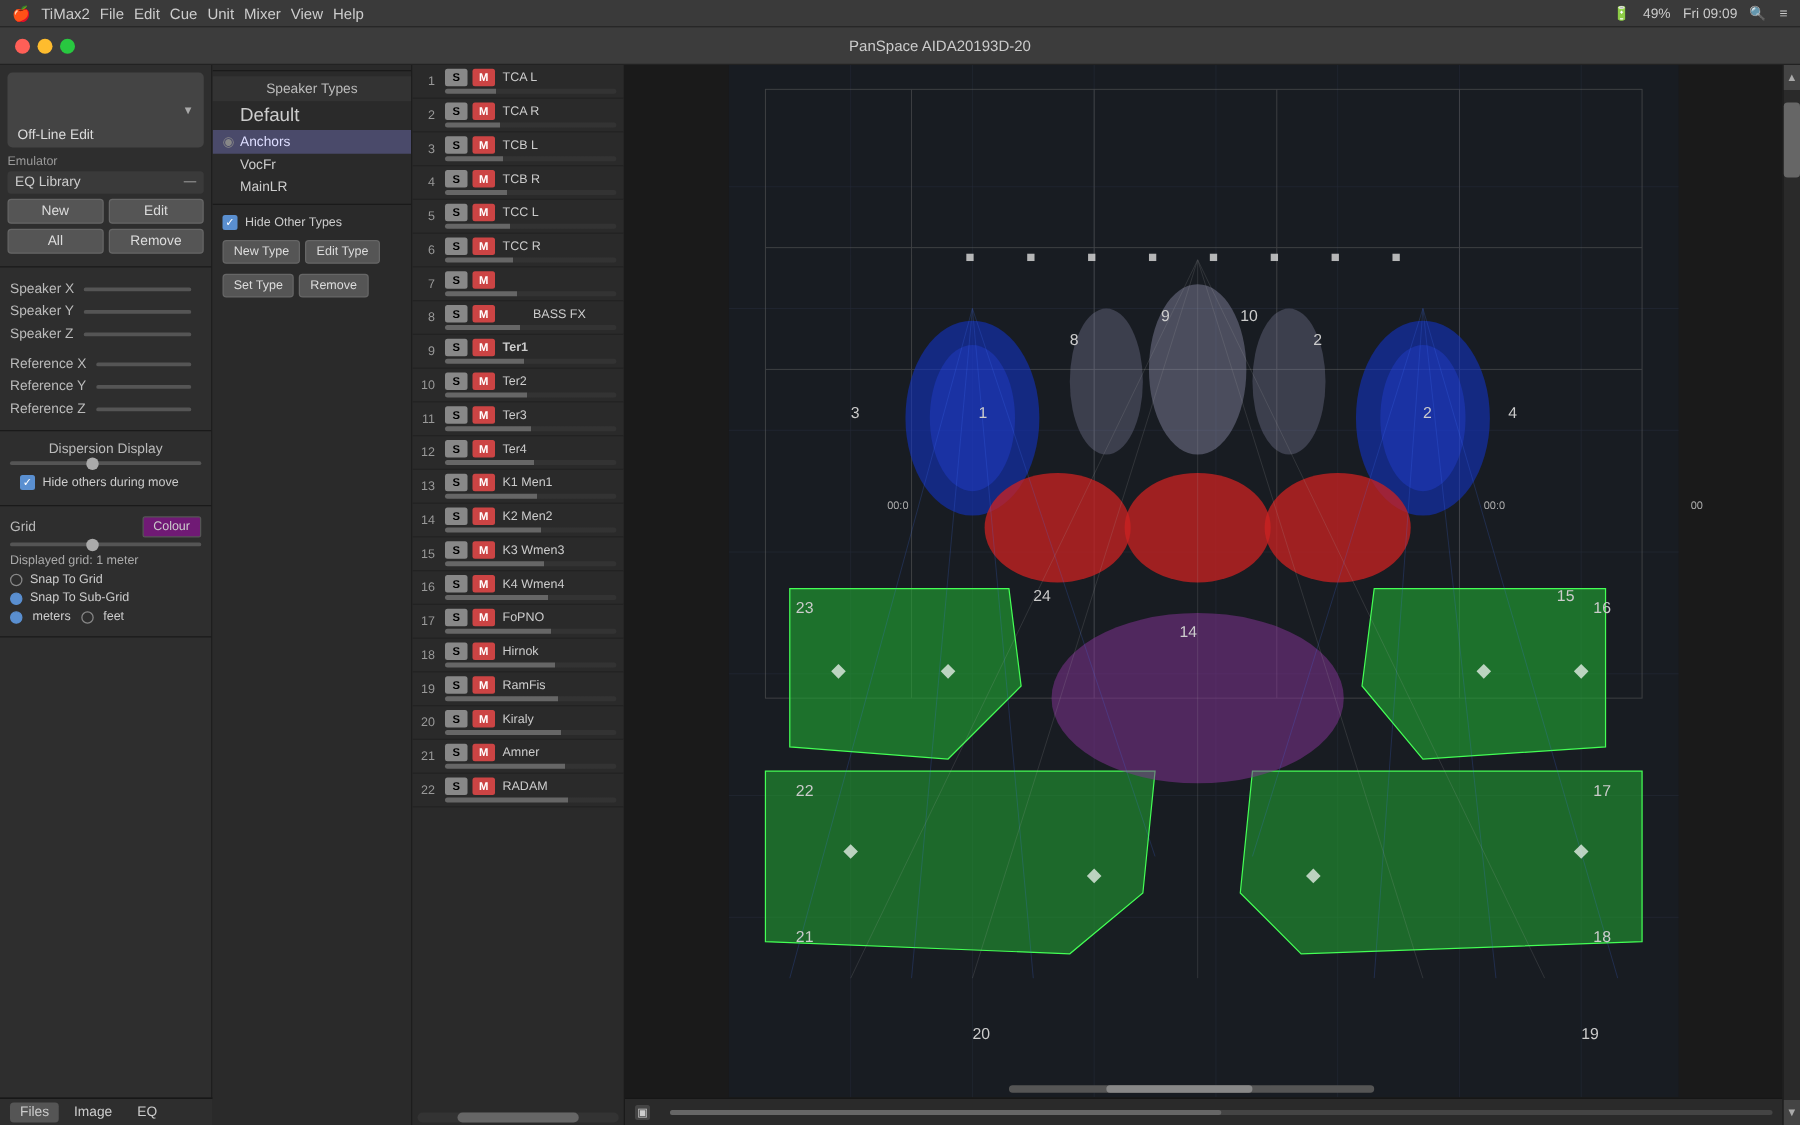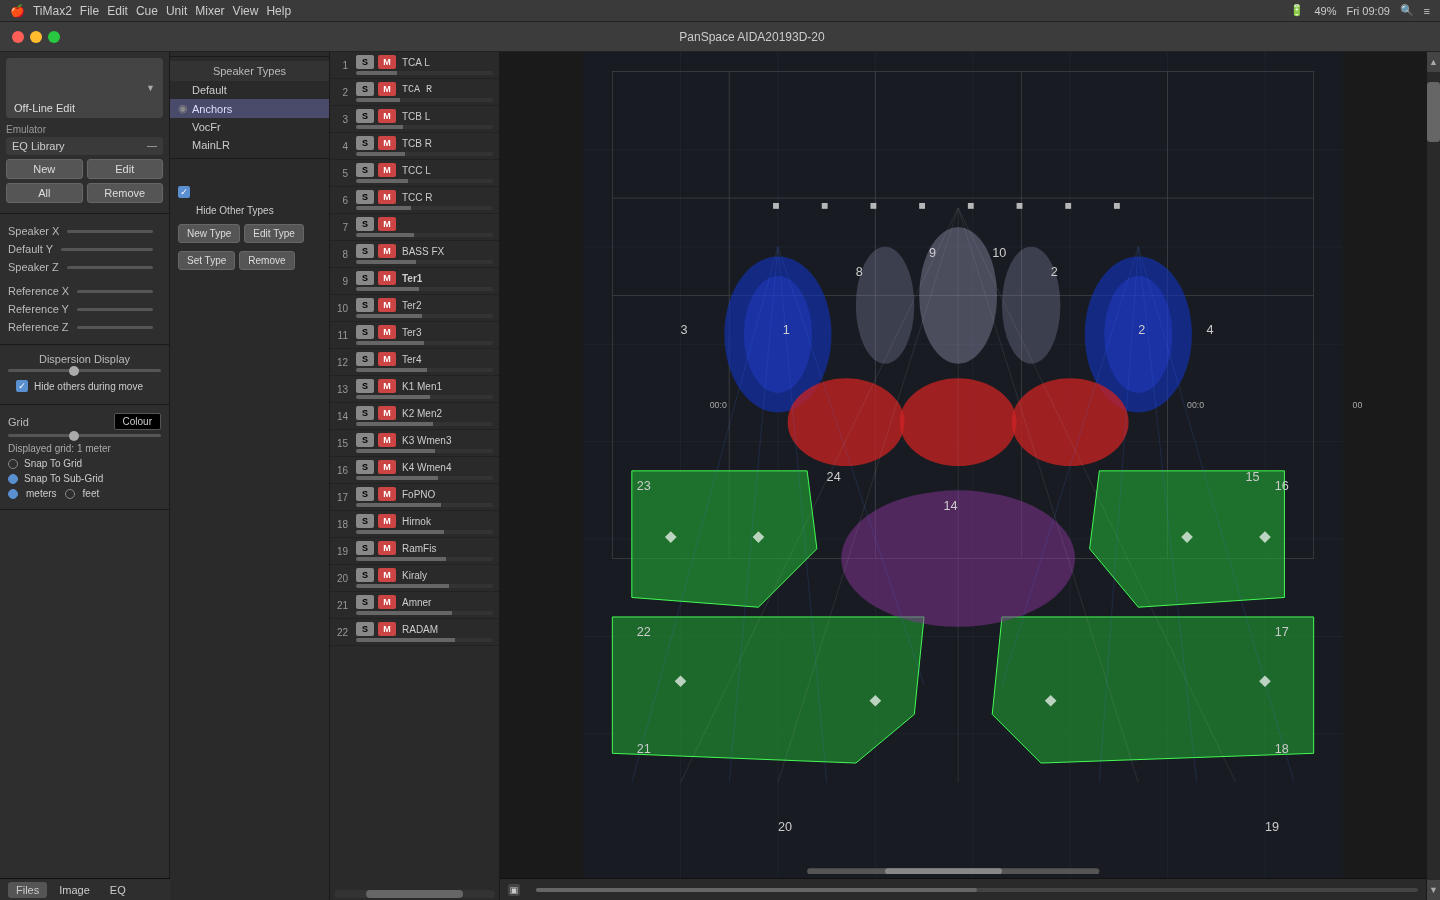--- a/index.html
+++ b/index.html
@@ -80,21 +80,21 @@
     
     .coord-section { padding: 4px 8px; }
     .coord-row { display: flex; align-items: center; justify-content: space-between; padding: 3px 0; }
     .coord-label { font-size: 11px; color: #bbb; }
     .coord-slider { flex: 1; margin: 0 8px; height: 3px; background: #555; border-radius: 2px; }
 
     
     .grid-section { padding: 4px 8px; }
     .grid-header { display: flex; align-items: center; justify-content: space-between; margin-bottom: 4px; }
     .grid-label { font-size: 11px; color: #bbb; }
-    .colour-btn { background: #000000; border: 1px solid #555; color: #ccc; padding: 2px 8px; border-radius: 2px; font-size: 10px; cursor: pointer; }
+    .colour-btn { background: #701a75; border: 1px solid #555; color: #ccc; padding: 2px 8px; border-radius: 2px; font-size: 10px; cursor: pointer; }
 
     .slider-track { width: 100%; height: 3px; background: #555; border-radius: 2px; margin: 4px 0; position: relative; }
     .slider-thumb { width: 10px; height: 10px; background: #aaa; border-radius: 50%; position: absolute; top: -3px; left: 40%; cursor: pointer; }
 
     .radio-row { display: flex; align-items: center; gap: 6px; padding: 2px 0; }
     .radio-btn { width: 10px; height: 10px; border-radius: 50%; border: 1.5px solid #888; background: transparent; flex-shrink: 0; }
     .radio-btn.active { background: #5a8fd0; border-color: #5a8fd0; }
     .radio-label { font-size: 10px; color: #ccc; }
 
     
@@ -199,21 +199,21 @@
       <button class="btn">Remove</button>
     </div>
     <div class="divider"></div>
 
     <div class="coord-section">
       <div class="coord-row">
         <span class="coord-label">Speaker X</span>
         <div class="coord-slider"></div>
       </div>
       <div class="coord-row">
-        <span class="coord-label">Default Y</span>
+        <span class="coord-label">Speaker Y</span>
         <div class="coord-slider"></div>
       </div>
       <div class="coord-row">
         <span class="coord-label">Speaker Z</span>
         <div class="coord-slider"></div>
       </div>
       <div style="height:6px;"></div>
       <div class="coord-row">
         <span class="coord-label">Reference X</span>
         <div class="coord-slider"></div>
@@ -276,21 +276,21 @@
 
   <div class="mid-panel">
 
 
     <div class="divider"></div>
 
     <div class="section-header">Speaker Types</div>
     <div class="type-list">
       <div class="type-list-item">
         <span style="width:14px;display:inline-block;"></span>
-        <span style="font-size:11px;color:#ccc;">Default</span>
+        <span style="font-size:15px;color:#ccc;">Default</span>
       </div>
       <div class="type-list-item selected">
         <span style="width:14px;display:inline-block;color:#888;">◉</span>
         <span style="font-size:11px;color:#ddf;">Anchors</span>
       </div>
       <div class="type-list-item">
         <span style="width:14px;display:inline-block;"></span>
         <span style="font-size:11px;color:#ccc;">VocFr</span>
       </div>
       <div class="type-list-item">
@@ -298,21 +298,21 @@
         <span style="font-size:11px;color:#ccc;">MainLR</span>
       </div>
     </div>
 
     <div class="divider"></div>
 
     <div class="checkbox-row">
       <div class="cb">
         <span class="cb-check">✓</span>
       </div>
-      <span style="font-size:10px;color:#ccc;margin-top:38px;">Hide Other Types</span>
+      <span style="font-size:10px;color:#ccc;">Hide Other Types</span>
     </div>
 
     <div class="type-btns">
       <button class="type-btn">New Type</button>
       <button class="type-btn">Edit Type</button>
     </div>
     <div class="type-btns">
       <button class="type-btn">Set Type</button>
       <button class="type-btn">Remove</button>
     </div>
@@ -330,21 +330,21 @@
           </div>
           <div class="sp-bar" style="background:linear-gradient(to right,#666 30%,#333 30%);"></div>
         </div>
       </div>
         <div class="speaker-row">
         <span class="sp-num">2</span>
         <div class="sp-col">
           <div style="display:flex;align-items:center;gap:2px;">
             <span class="sp-s">S</span>
             <span class="sp-m">M</span>
-            <span style="flex:1;font-size:10px;color:#ccc;padding-left:4px;font-family:Liberation Mono, monospace;">TCA R</span>
+            <span style="flex:1;font-size:10px;color:#ccc;padding-left:4px;">TCA R</span>
           </div>
           <div class="sp-bar" style="background:linear-gradient(to right,#666 32%,#333 32%);"></div>
         </div>
       </div>
         <div class="speaker-row">
         <span class="sp-num">3</span>
         <div class="sp-col">
           <div style="display:flex;align-items:center;gap:2px;">
             <span class="sp-s">S</span>
             <span class="sp-m">M</span>
@@ -396,21 +396,21 @@
           </div>
           <div class="sp-bar" style="background:linear-gradient(to right,#666 42%,#333 42%);"></div>
         </div>
       </div>
         <div class="speaker-row">
         <span class="sp-num">8</span>
         <div class="sp-col">
           <div style="display:flex;align-items:center;gap:2px;">
             <span class="sp-s">S</span>
             <span class="sp-m">M</span>
-            <span style="flex:1;font-size:10px;color:#ccc;padding-left:4px;">BASS FX</span>
+            <span style="flex:1;font-size:10px;color:#ccc;padding-left:4px;text-align:center;">BASS FX</span>
           </div>
           <div class="sp-bar" style="background:linear-gradient(to right,#666 44%,#333 44%);"></div>
         </div>
       </div>
         <div class="speaker-row">
         <span class="sp-num">9</span>
         <div class="sp-col">
           <div style="display:flex;align-items:center;gap:2px;">
             <span class="sp-s">S</span>
             <span class="sp-m">M</span>

